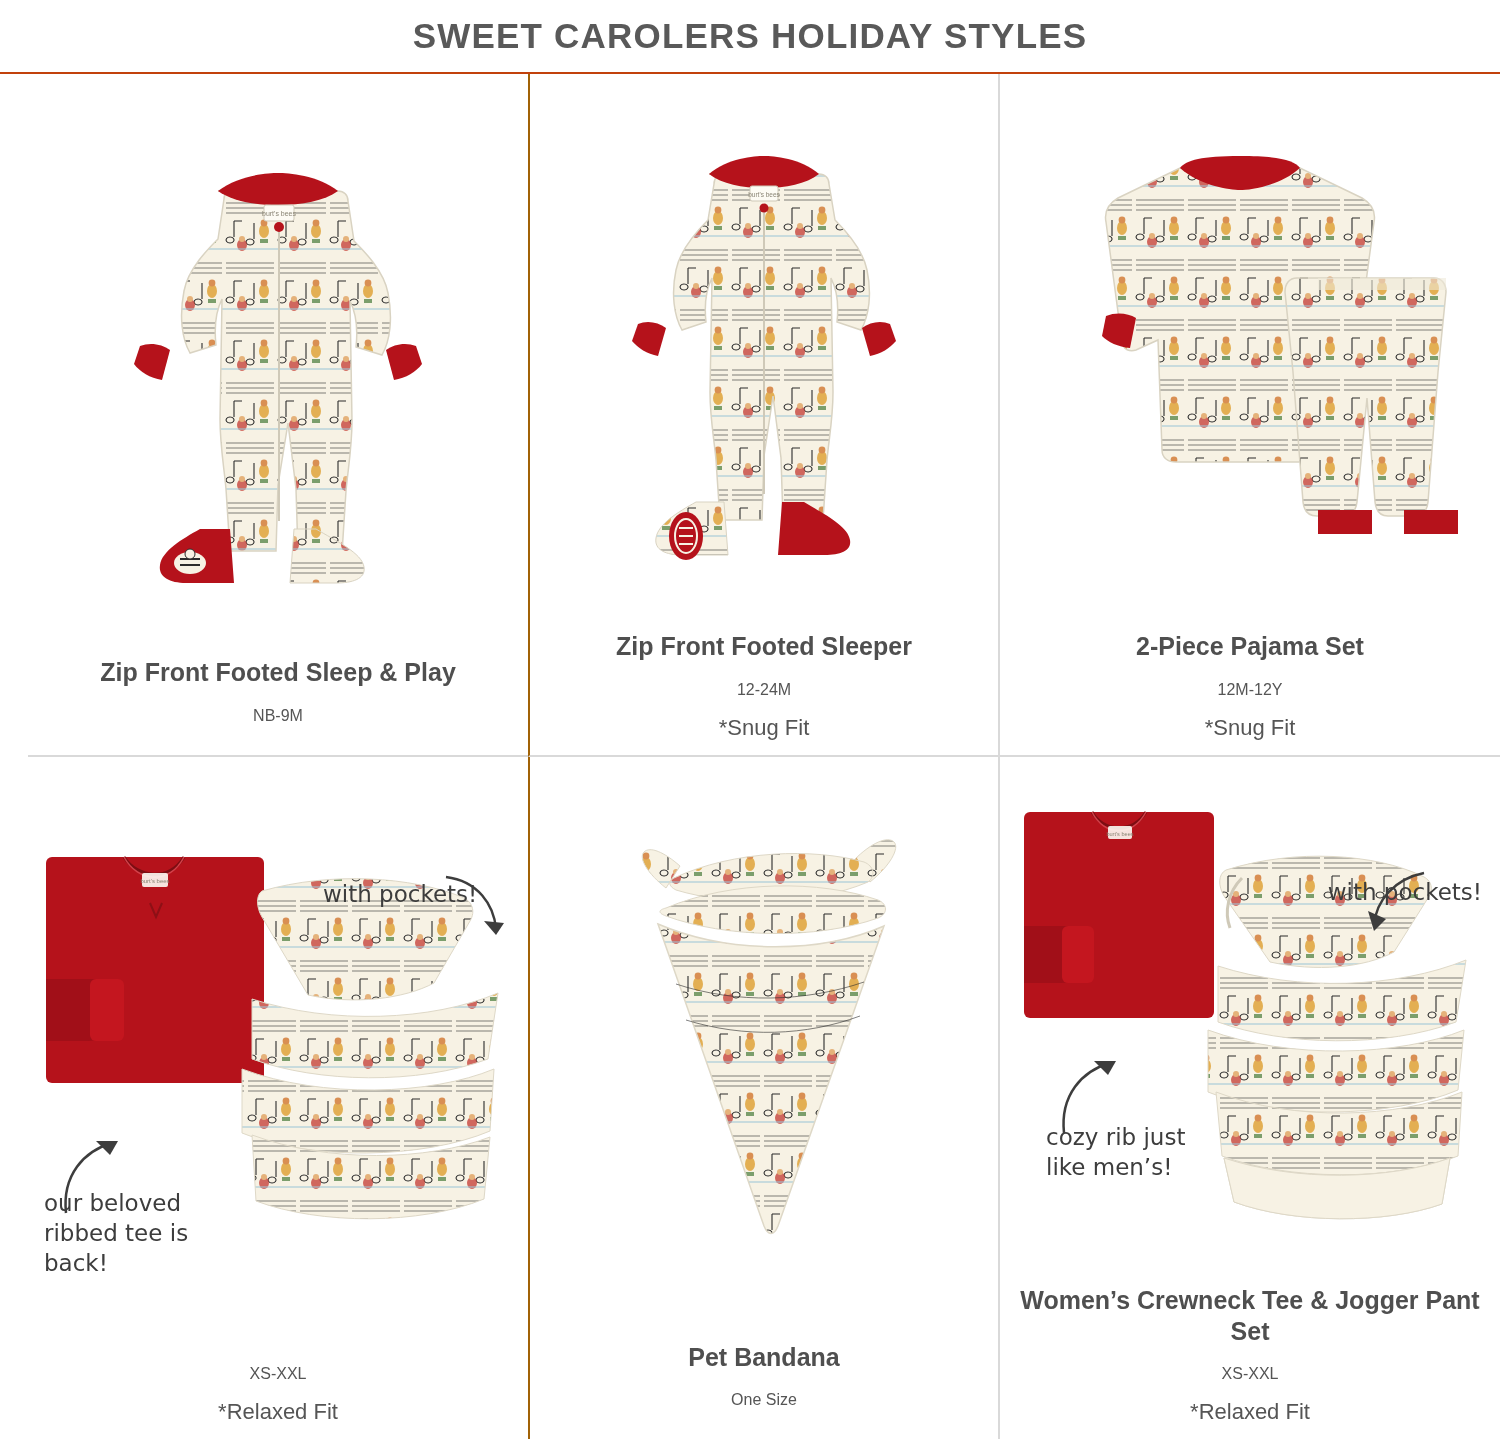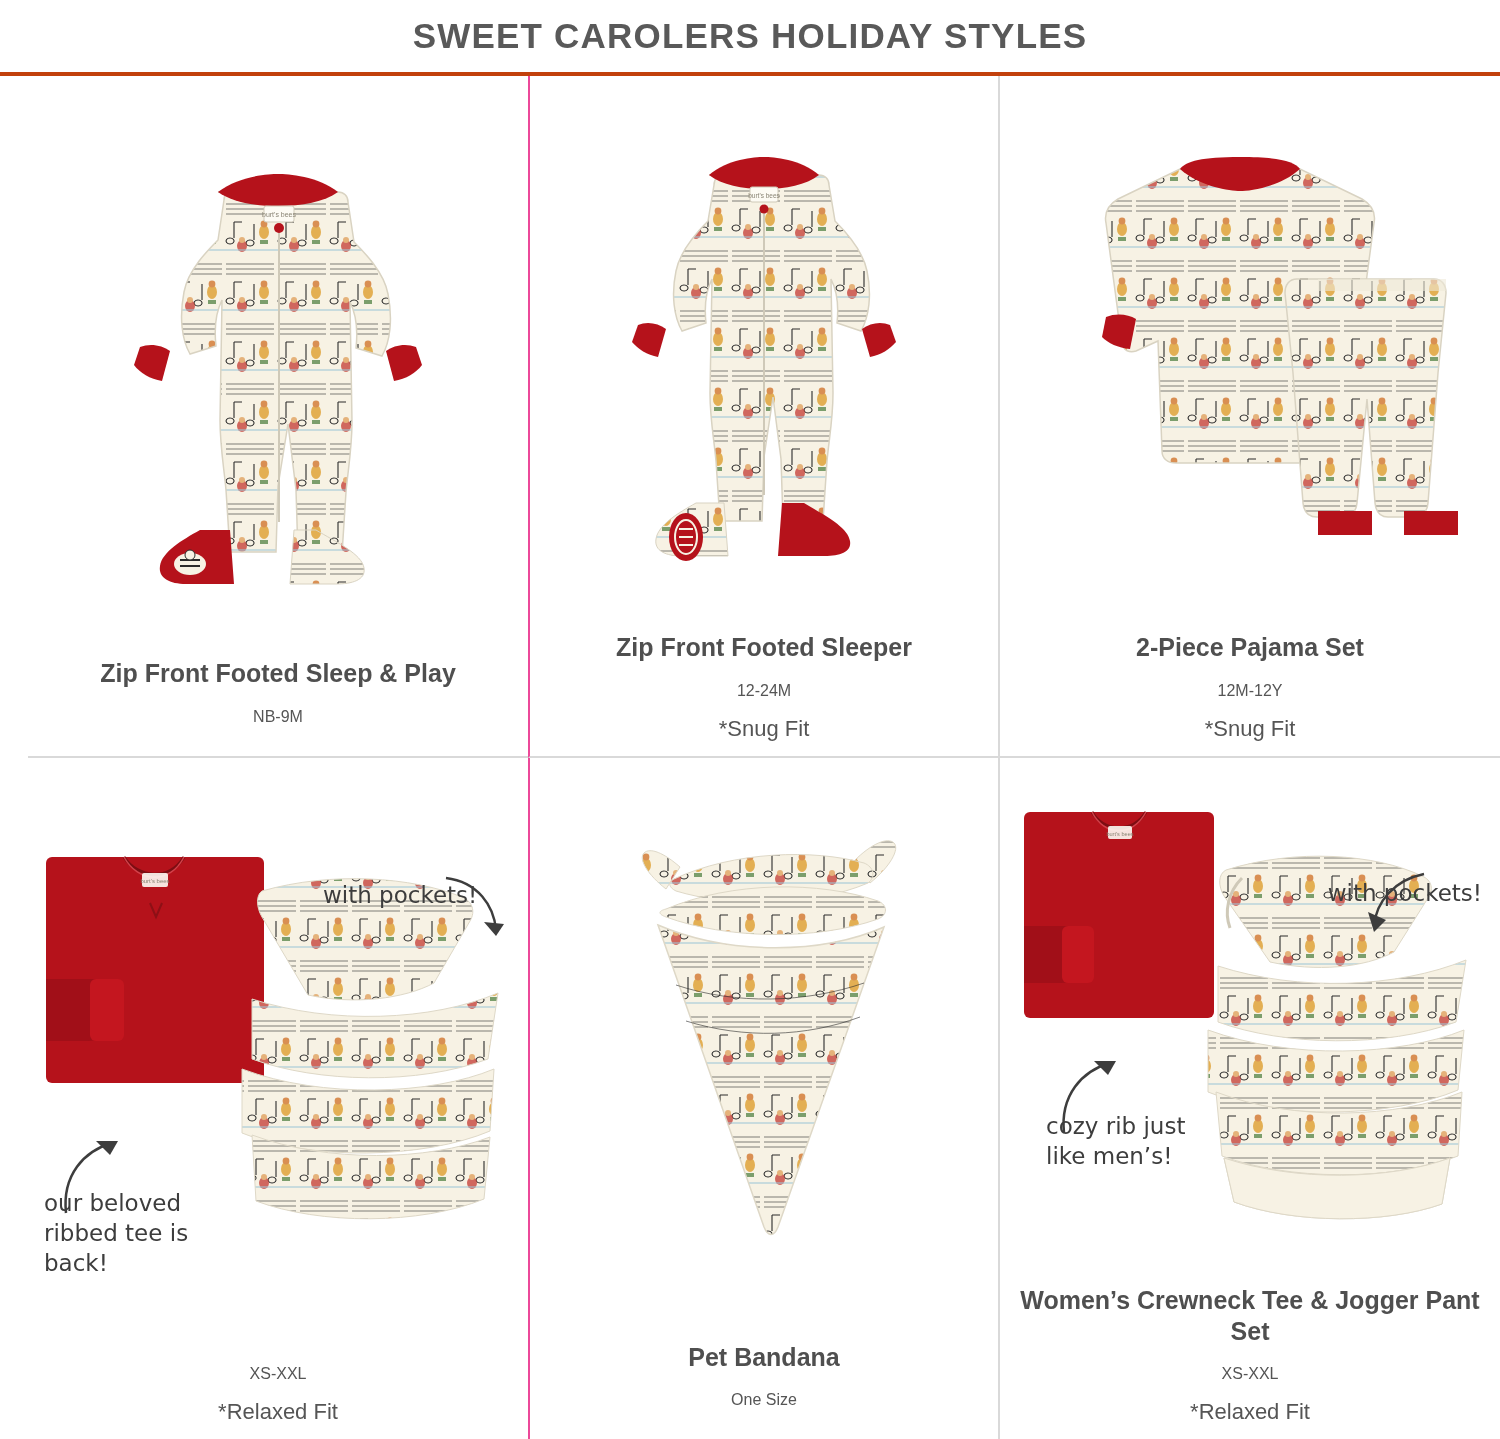--- a/index.html
+++ b/index.html
@@ -19,21 +19,21 @@
     height: 1439px;
     position: relative;
     display: flex;
     flex-direction: column;
   }
   .header {
     height: 72px;
     display: flex;
     align-items: center;
     justify-content: center;
-    border-bottom: 4px solid #c2410c;
+    border-bottom: 2px solid #c2410c;
     flex: 0 0 auto;
   }
   .header-title {
     font-size: 35px;
     font-weight: bold;
     letter-spacing: 1.2px;
     color: #595959;
     text-align: center;
   }
   .grid {
@@ -44,21 +44,21 @@
     padding-left: 28px;
   }
   .cell {
     position: relative;
     display: flex;
     flex-direction: column;
     align-items: center;
     box-sizing: border-box;
     padding: 6px 10px 10px 10px;
   }
-  .cell.col-mid { border-left: 2px solid #ec4899; border-right: 2px solid #d9d9d9; }
+  .cell.col-mid { border-left: 2px solid #a16207; border-right: 2px solid #d9d9d9; }
   .cell.row-top { border-bottom: 2px solid #d9d9d9; }
 
   .art {
     flex: 1 1 auto;
     width: 100%;
     position: relative;
     display: flex;
     align-items: center;
     justify-content: center;
     overflow: hidden;
@@ -98,21 +98,21 @@
     font-family: "DejaVu Sans", sans-serif;
     font-size: 23px;
     color: #3d3d3d;
     line-height: 1.3;
     white-space: pre-line;
     margin-top: 47px;
   }
   .annot.pockets-left { top: 70px; left: 285px; }
   .annot.pockets-right { top: 68px; right: 8px; }
   .annot.beloved { bottom: 86px; left: 6px; }
-  .annot.cozy { bottom: 107px; left: 36px; }
+  .annot.cozy { bottom: 96px; left: 36px; }
   .arrow { position: absolute; }
 </style>
 </head>
 <body>
 
 <div class="page">
 
   <div class="header">
     <div class="header-title">SWEET CAROLERS HOLIDAY STYLES</div>
   </div>

